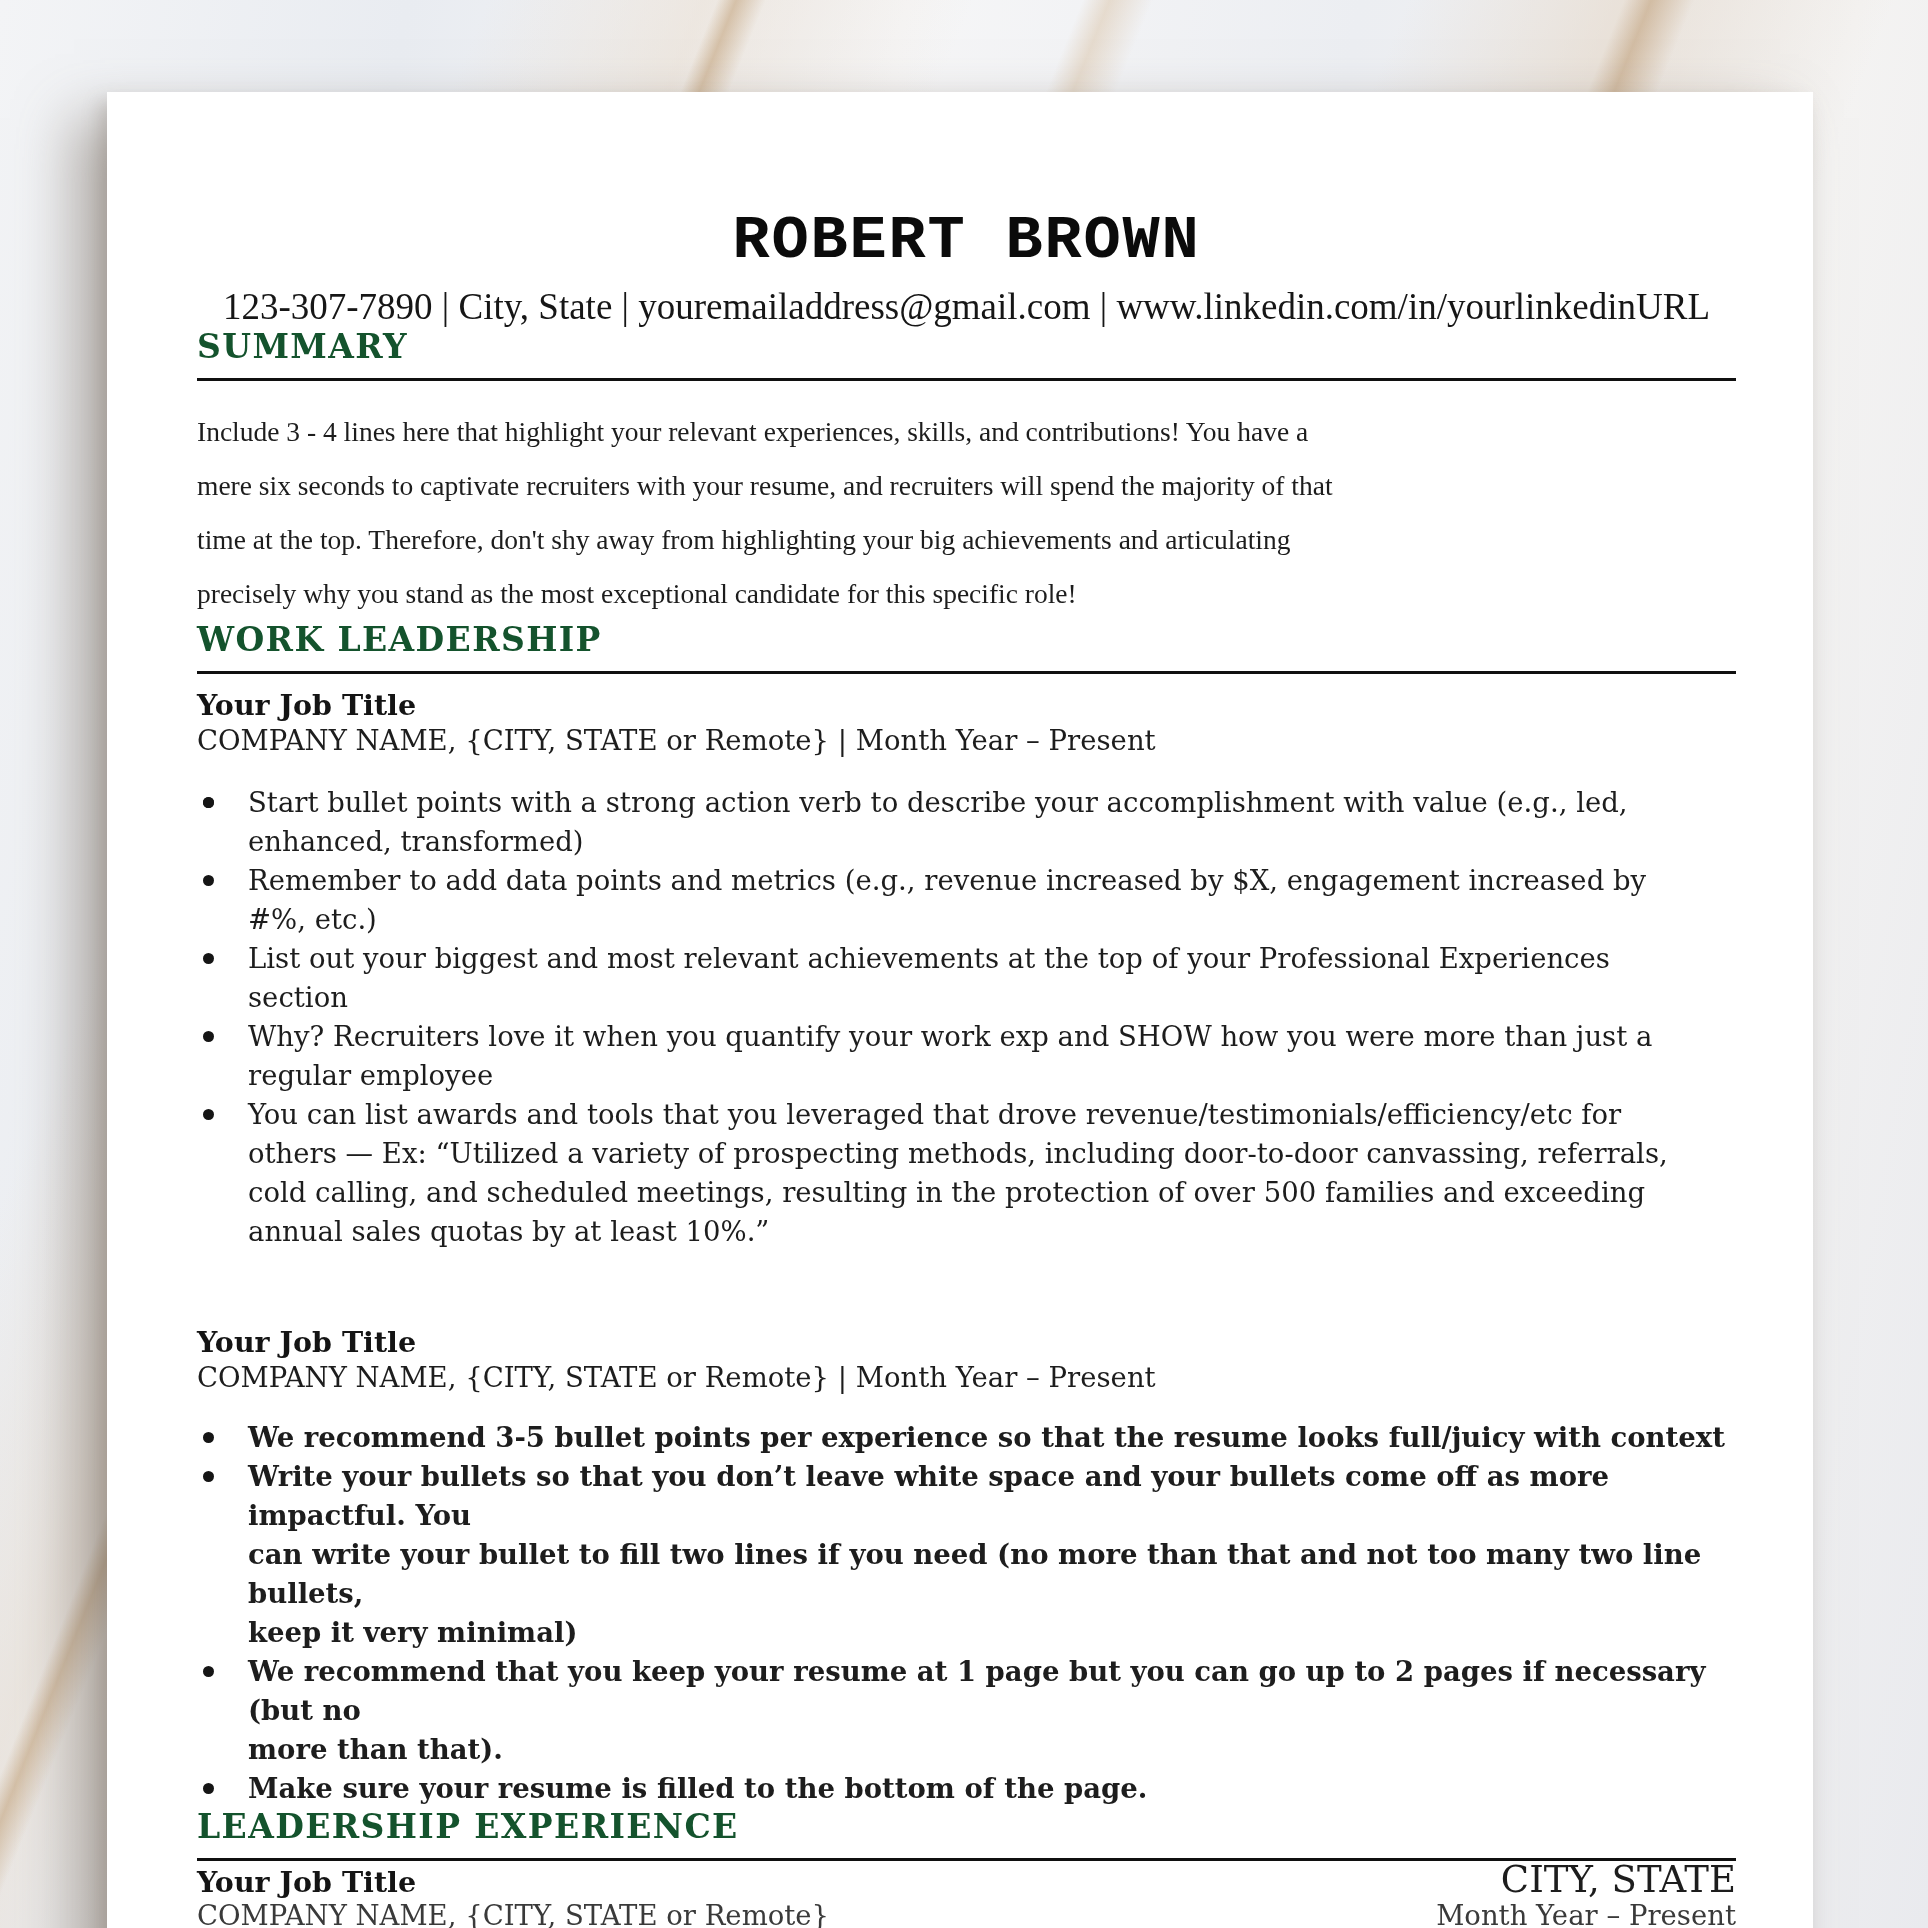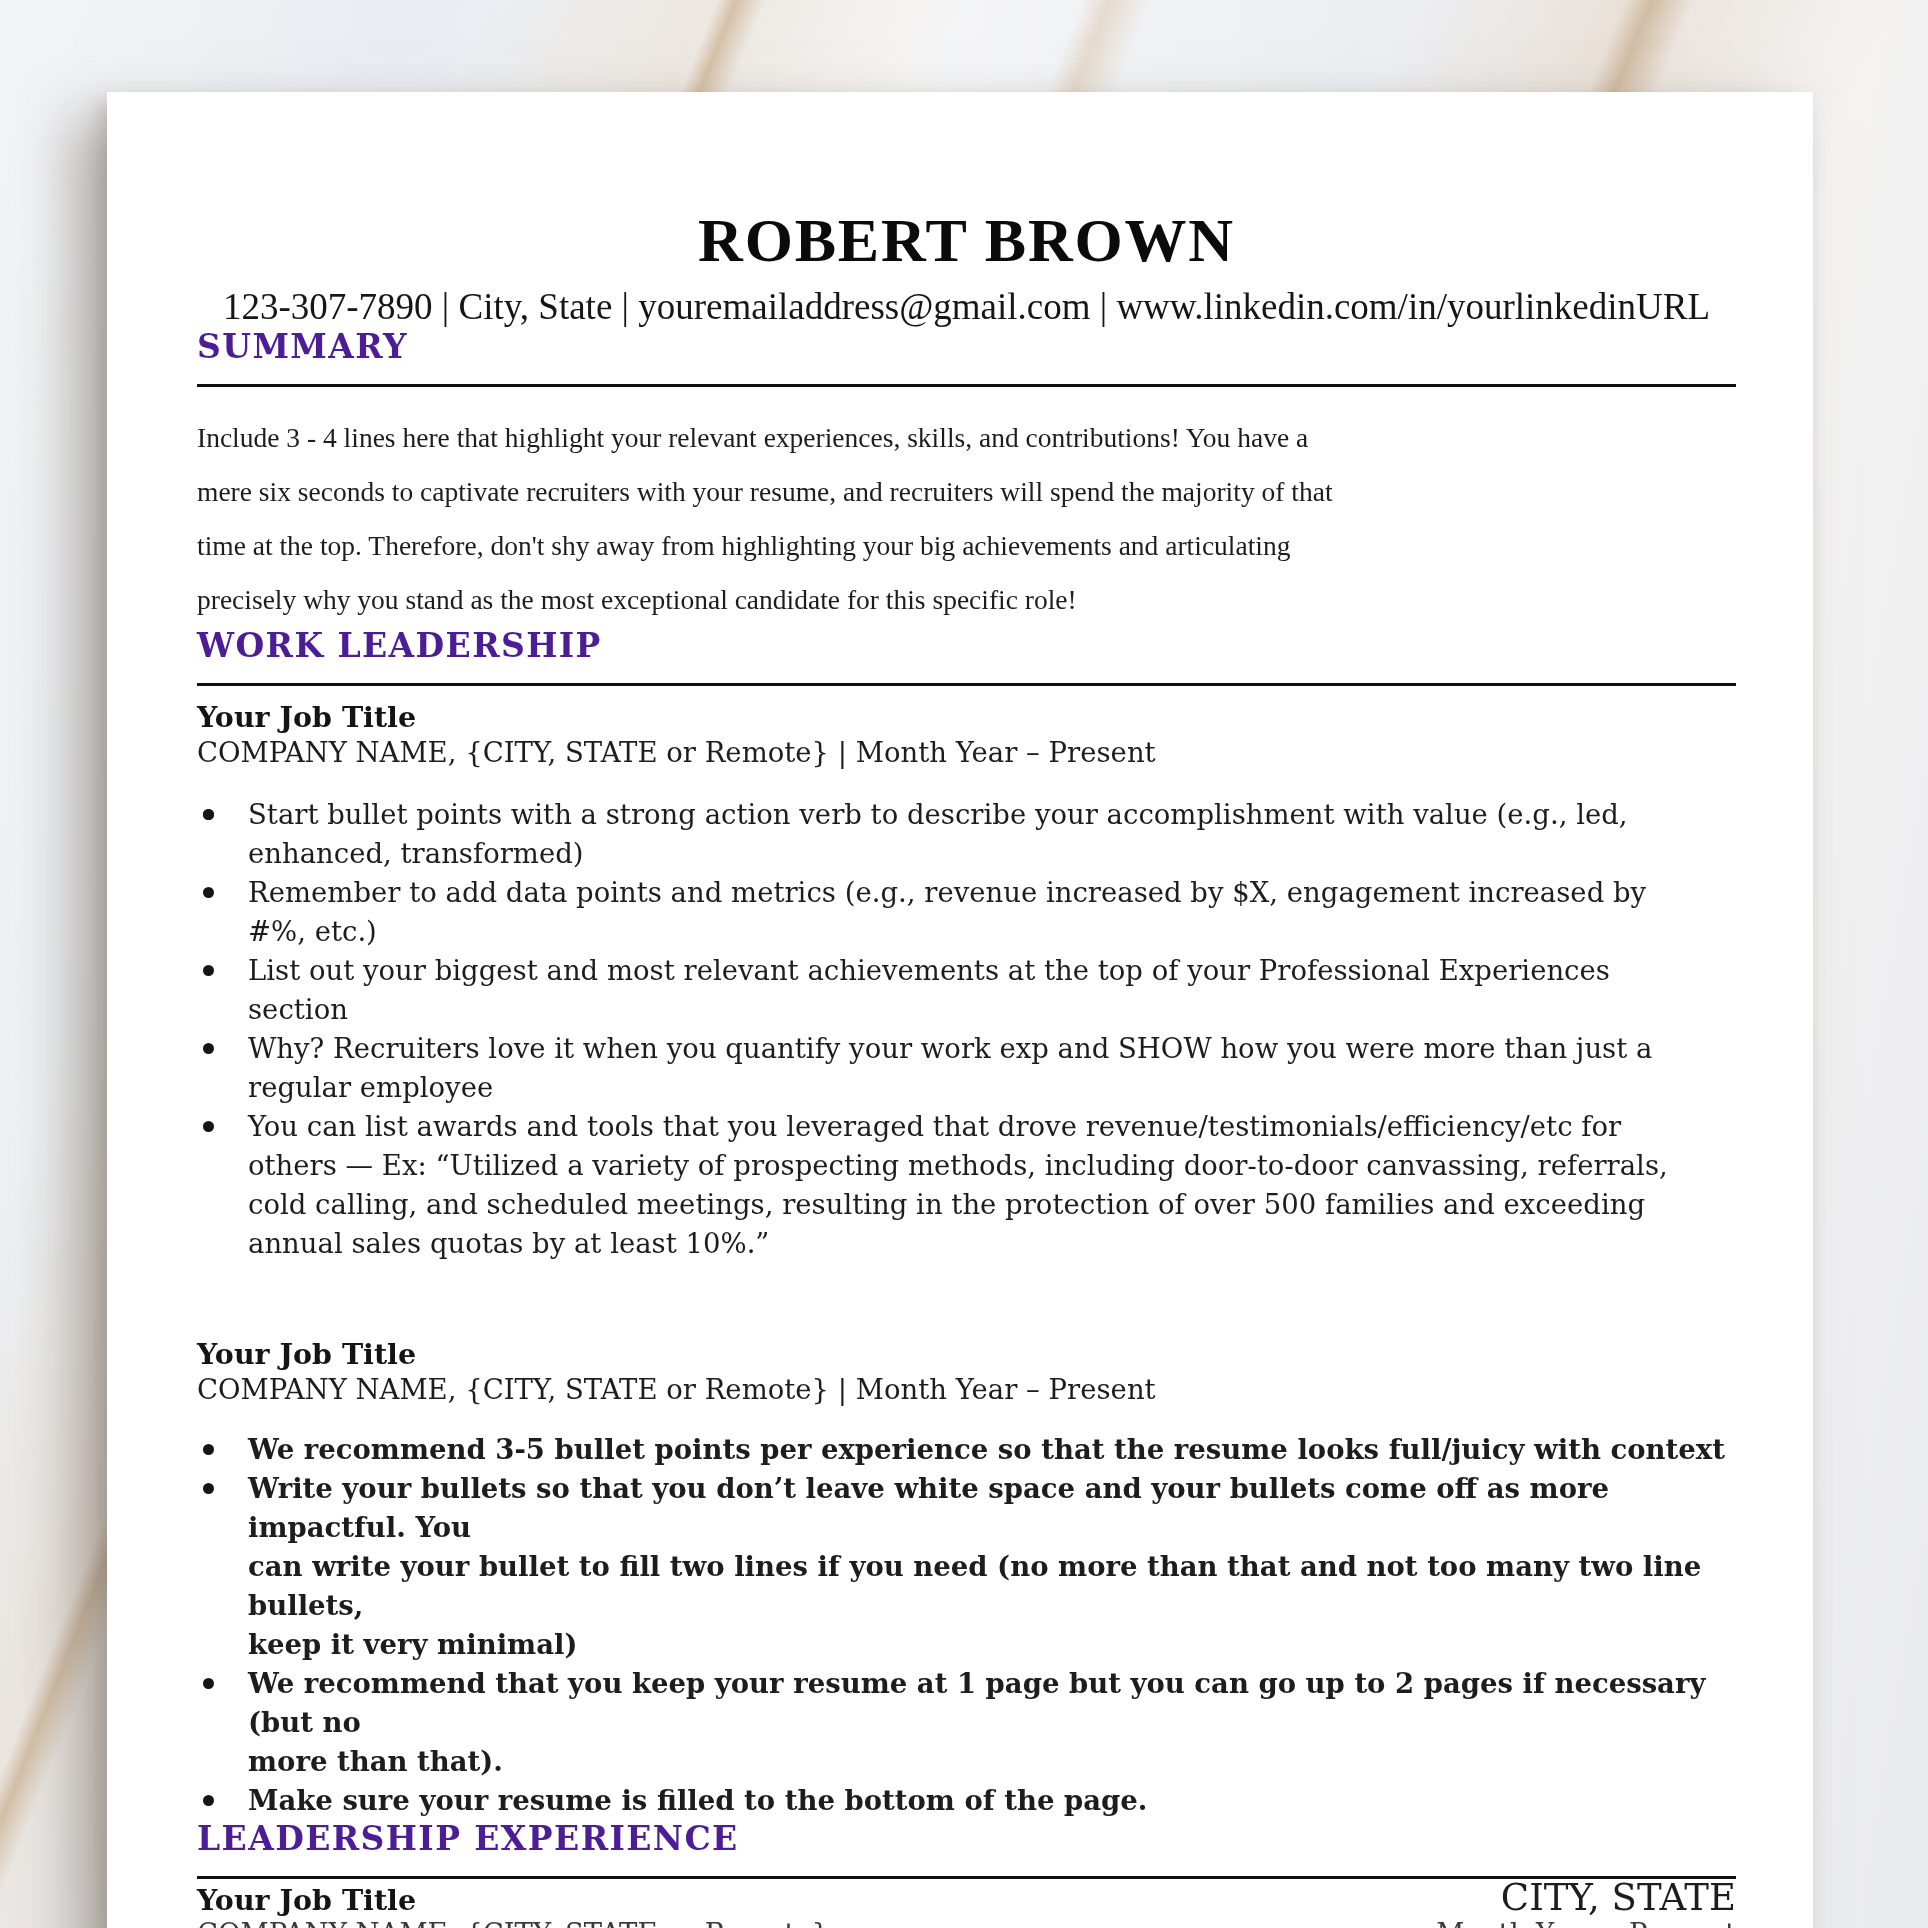--- a/index.html
+++ b/index.html
@@ -42,21 +42,21 @@
   }
 
   .content {
     padding: 116px 77px 0 90px;
     color: #1d1d1d;
   }
 
   .name {
     margin: 0;
     text-align: center;
-    font-family: Liberation Serif, serif;
+    font-family: Liberation Mono, monospace;
     font-weight: bold;
     font-size: 62px;
     line-height: 1.05;
     letter-spacing: 1.8px;
     color: #0b0b0b;
   }
 
   .contact {
     margin: 13px 0 0 0;
     text-align: center;
@@ -66,22 +66,22 @@
     color: #161616;
   }
 
   h2.section-heading {
     margin: 0;
     font-family: "DejaVu Serif", serif;
     font-weight: bold;
     font-size: 33px;
     line-height: 37px;
     letter-spacing: 1.4px;
-    color: #4c1d95;
-    padding-bottom: 19px;
+    color: #14532d;
+    padding-bottom: 13px;
     border-bottom: 3.7px solid #101010;
   }
   .mt-summary   { margin-top: 39px; }
   .mt-work      { margin-top: 70px; }
   .mt-lead      { margin-top: 68px; }
 
   .para {
     margin: 24px 0 0 0;
     font-size: 27.5px;
     line-height: 54px;

